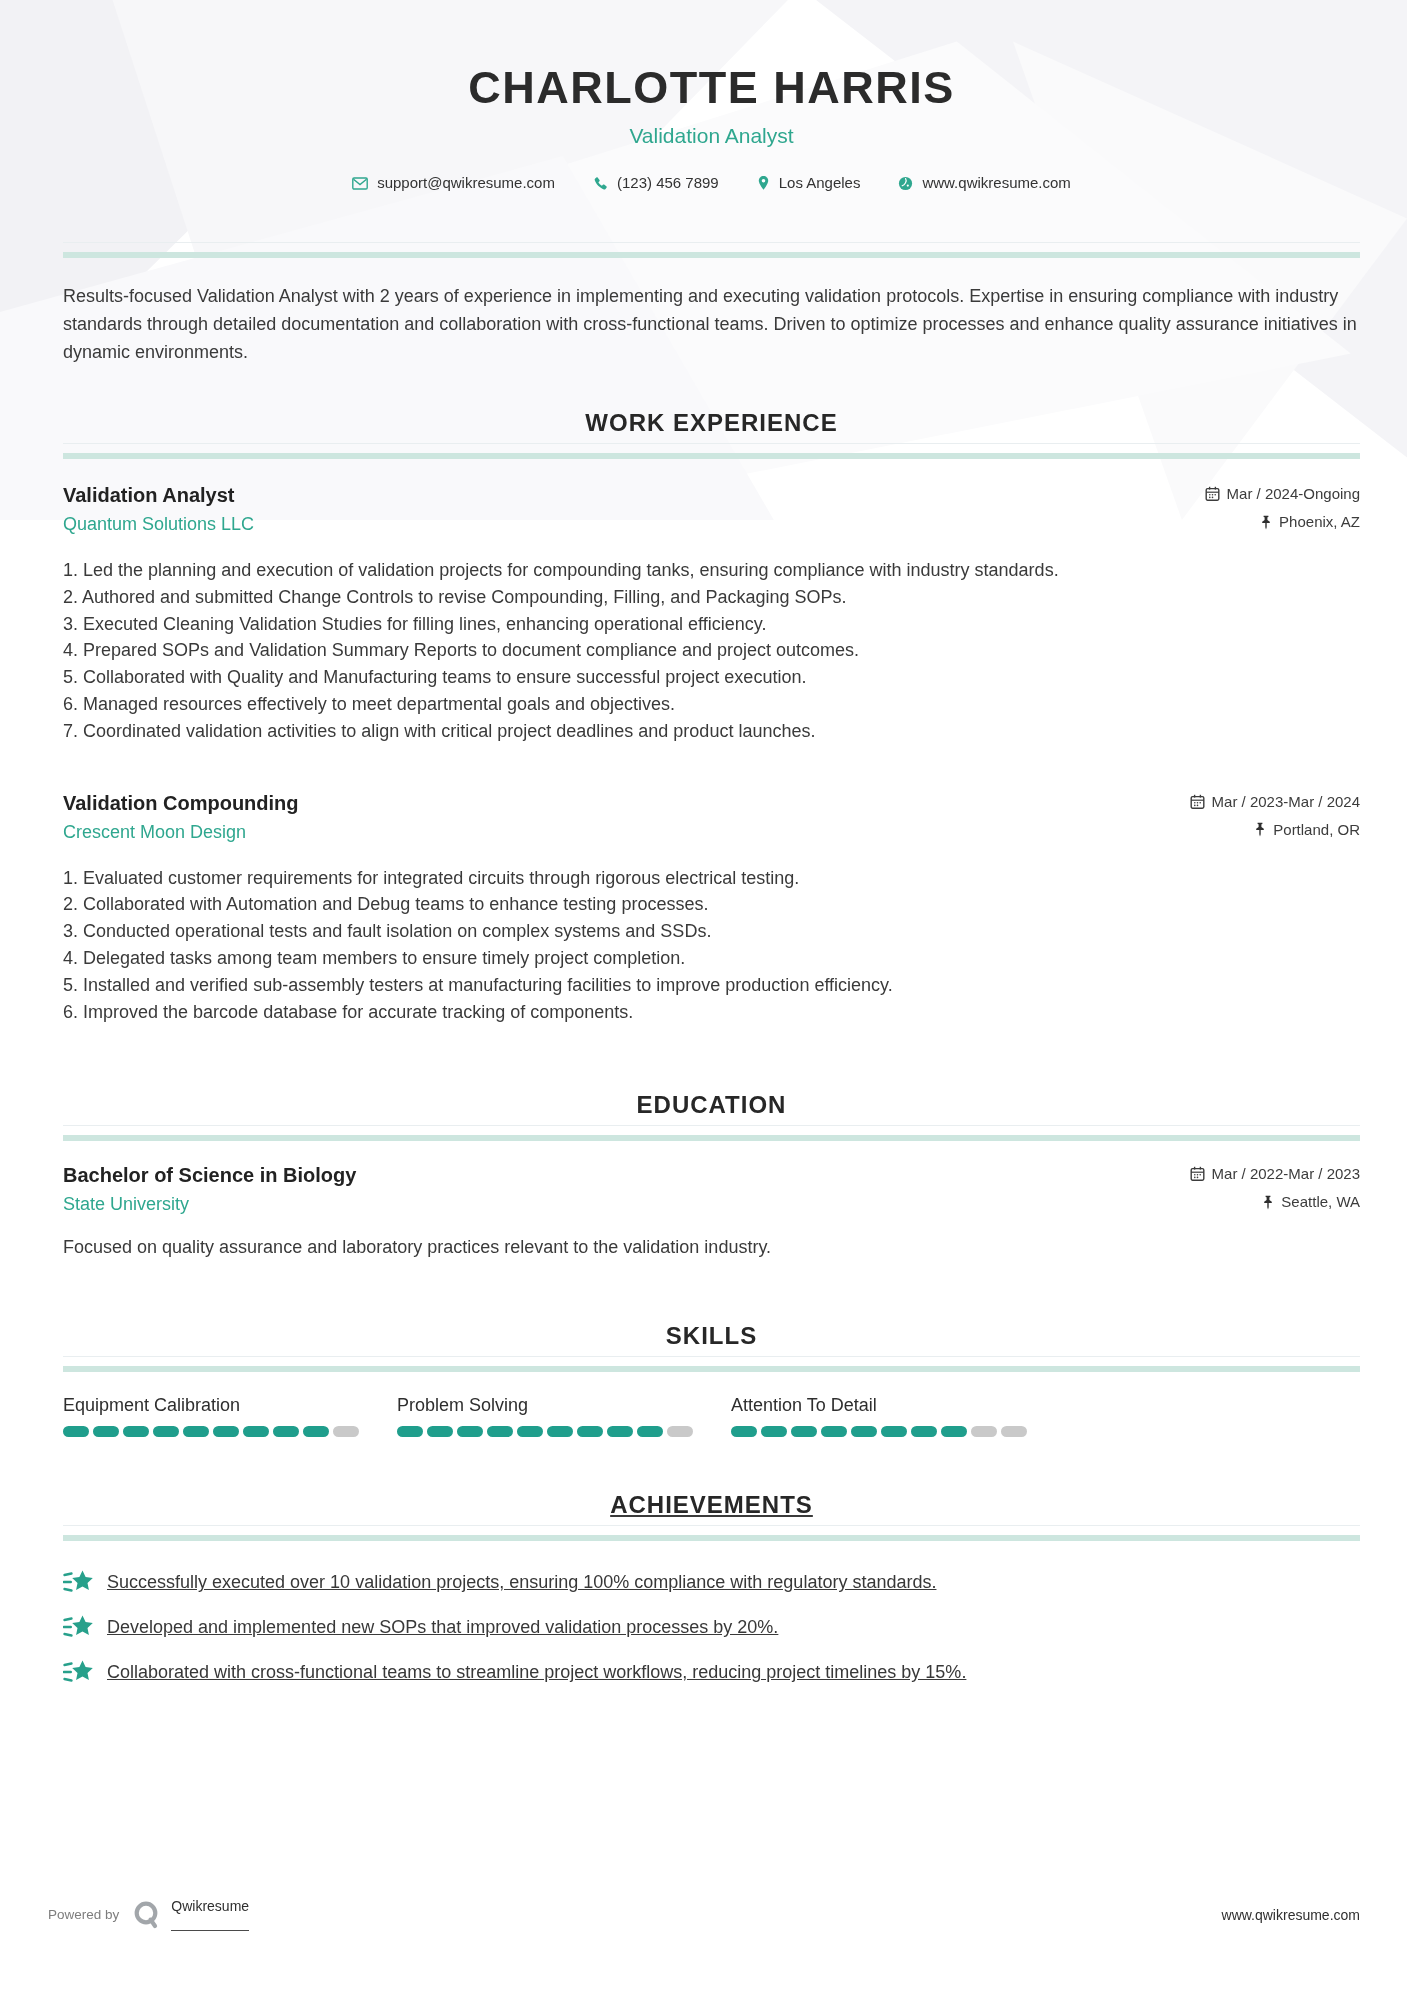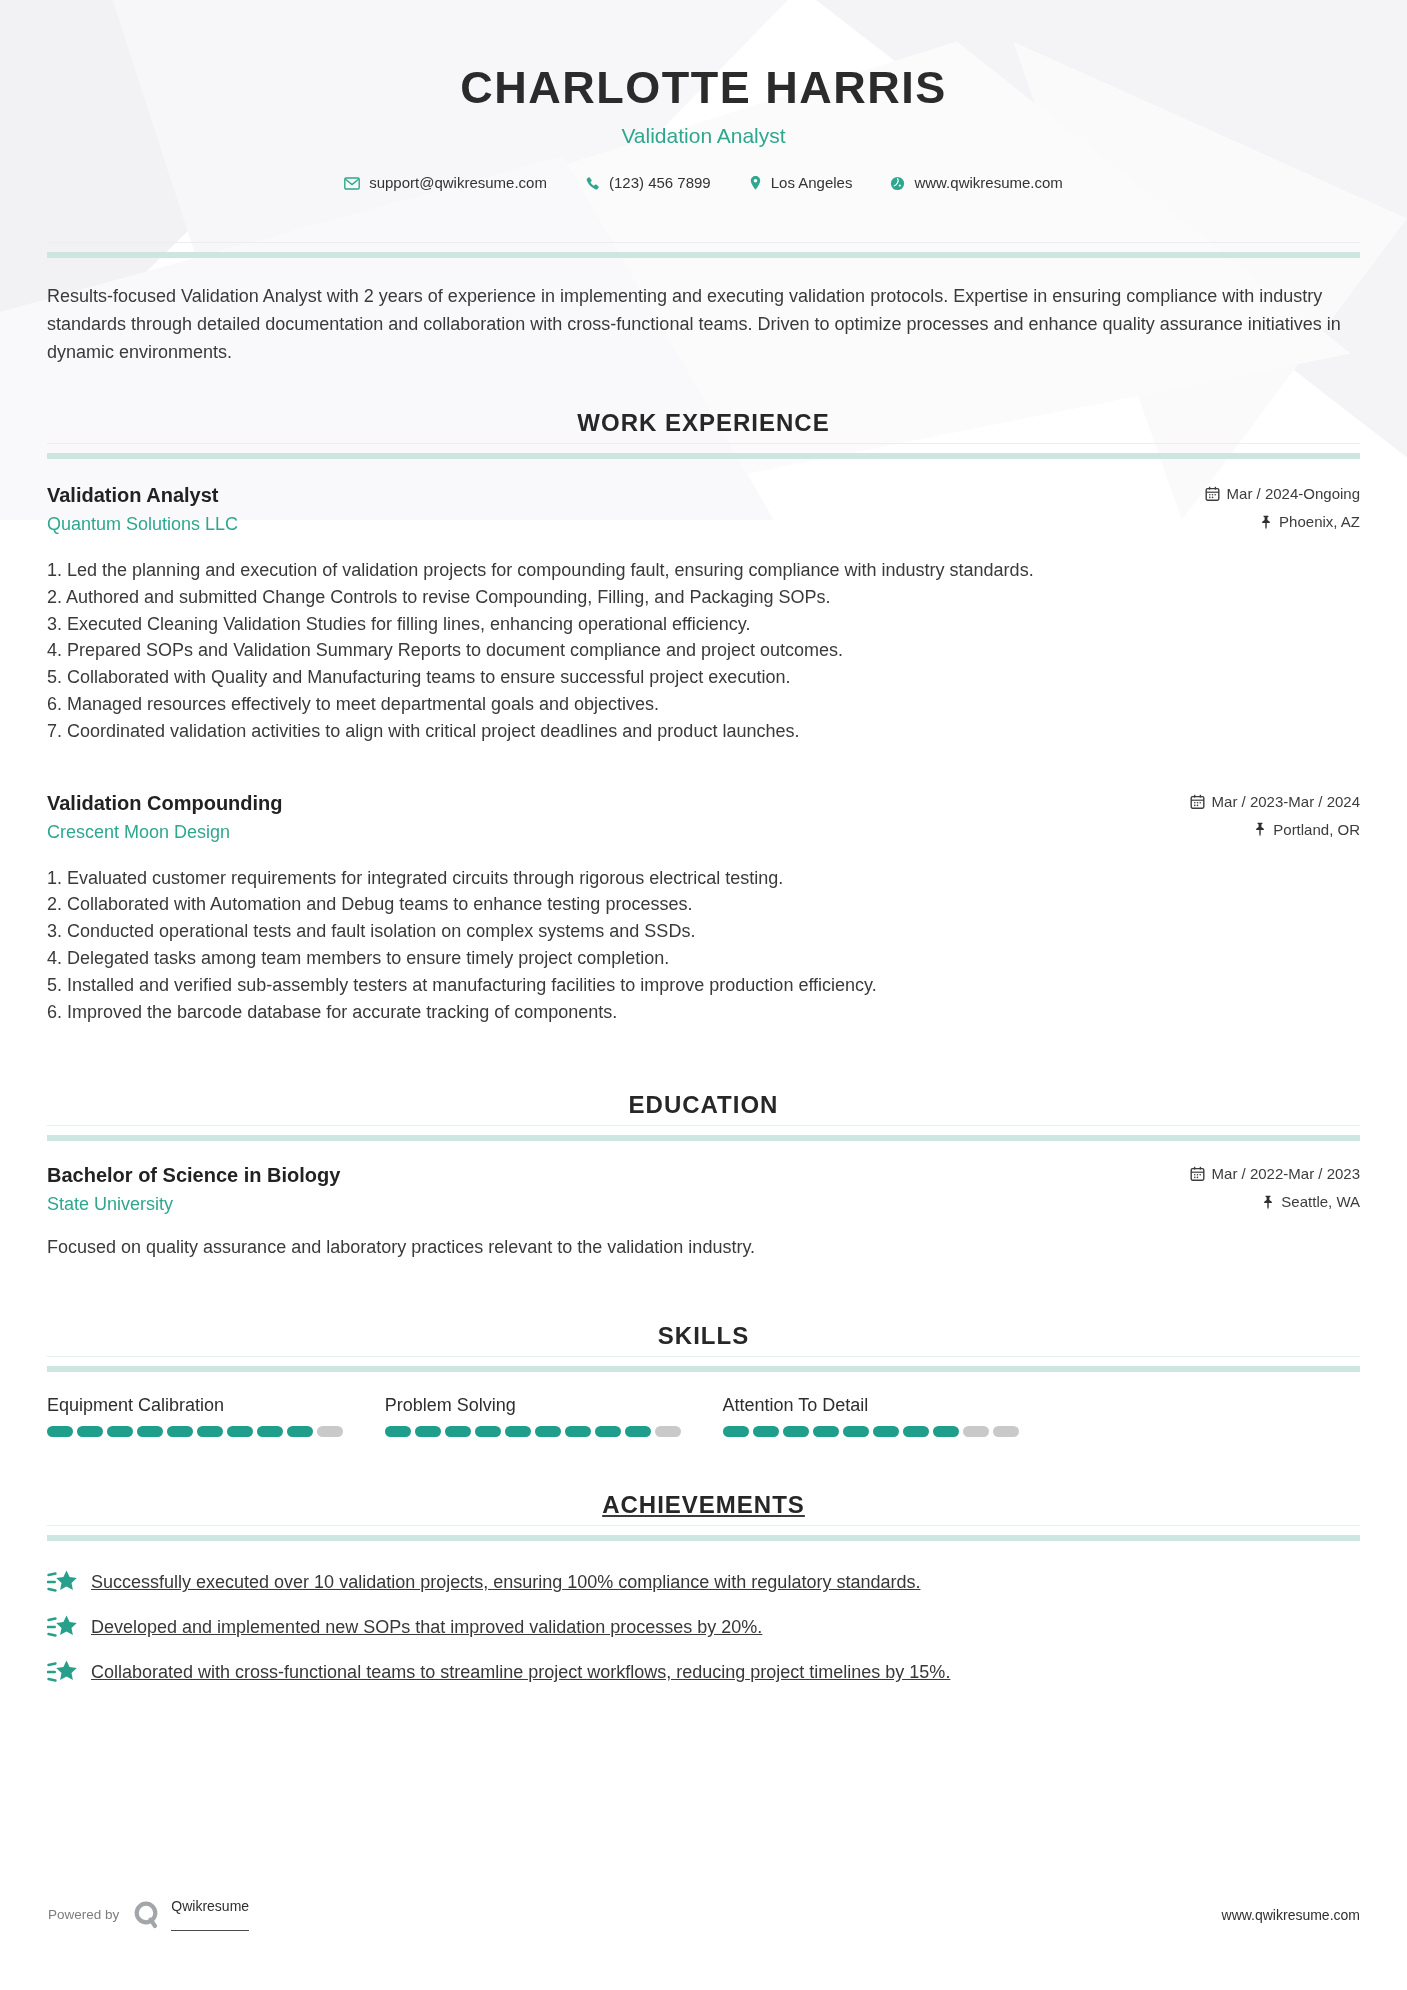--- a/index.html
+++ b/index.html
@@ -10,21 +10,21 @@
   }
   .header-bg { position:absolute; left:0; top:0; width:1407px; height:520px; overflow:hidden; pointer-events:none; }
   .poly { position:absolute; inset:0; }
   .p1 { clip-path:polygon(0 0,30% 0,0 80%); background:#f2f2f5; }
   .p2 { clip-path:polygon(8% 0,56% 0,20% 100%); background:#f7f7f9; }
   .p3 { clip-path:polygon(58% 0,100% 0,100% 88%); background:#f4f4f7; }
   .p4 { clip-path:polygon(72% 8%,100% 42%,84% 100%); background:#fafafb; }
   .p5 { clip-path:polygon(28% 42%,68% 8%,96% 68%,44% 96%); background:#fbfbfc; }
   .p6 { clip-path:polygon(0 60%,40% 30%,55% 100%,0 100%); background:#f9f9fb; }
 
-  .content { position:relative; padding:0 47px; }
+  .content { position:relative; padding:0 47px;margin-left:16px; }
 
   .name { padding-top:64px; text-align:center; font-size:45px; line-height:47px; font-weight:800;
           letter-spacing:1.5px; color:#2b2b2b; }
   .subtitle { margin-top:12px; text-align:center; font-size:21px; line-height:25px; color:#2fa78f; }
 
   .contact-row { margin-top:26px; display:flex; justify-content:center; align-items:center; }
   .contact-item { display:flex; align-items:center; gap:9px; margin:0 19px; font-size:15px; line-height:18px; color:#333; }
   .contact-item svg { flex:none; display:block; }
 
   .section-heading { text-align:center; font-size:24px; line-height:26px; font-weight:700;
@@ -154,21 +154,21 @@
         </div>
         <div class="meta-line">
           <svg width="12" height="15" viewBox="0 0 12 15">
             <path fill="#2f2f2f" d="M3.6 0.8h4.8v1.1l-1 .4v2.6l2.4 1.9v1.3H6.7v4.2L6 14.6l-.7-2.3V8.1H2.2V6.8l2.4-1.9V2.3l-1-.4z"></path>
           </svg>
           <span>Phoenix, AZ</span>
         </div>
       </div>
     </div>
     <ol class="job-list">
-        <li>Led the planning and execution of validation projects for compounding fault, ensuring compliance with industry standards.</li>
+        <li>Led the planning and execution of validation projects for compounding tanks, ensuring compliance with industry standards.</li>
         <li>Authored and submitted Change Controls to revise Compounding, Filling, and Packaging SOPs.</li>
         <li>Executed Cleaning Validation Studies for filling lines, enhancing operational efficiency.</li>
         <li>Prepared SOPs and Validation Summary Reports to document compliance and project outcomes.</li>
         <li>Collaborated with Quality and Manufacturing teams to ensure successful project execution.</li>
         <li>Managed resources effectively to meet departmental goals and objectives.</li>
         <li>Coordinated validation activities to align with critical project deadlines and product launches.</li>
       </ol>
 
     <div class="entry-head" style="margin-top:46px;">
       <div>

